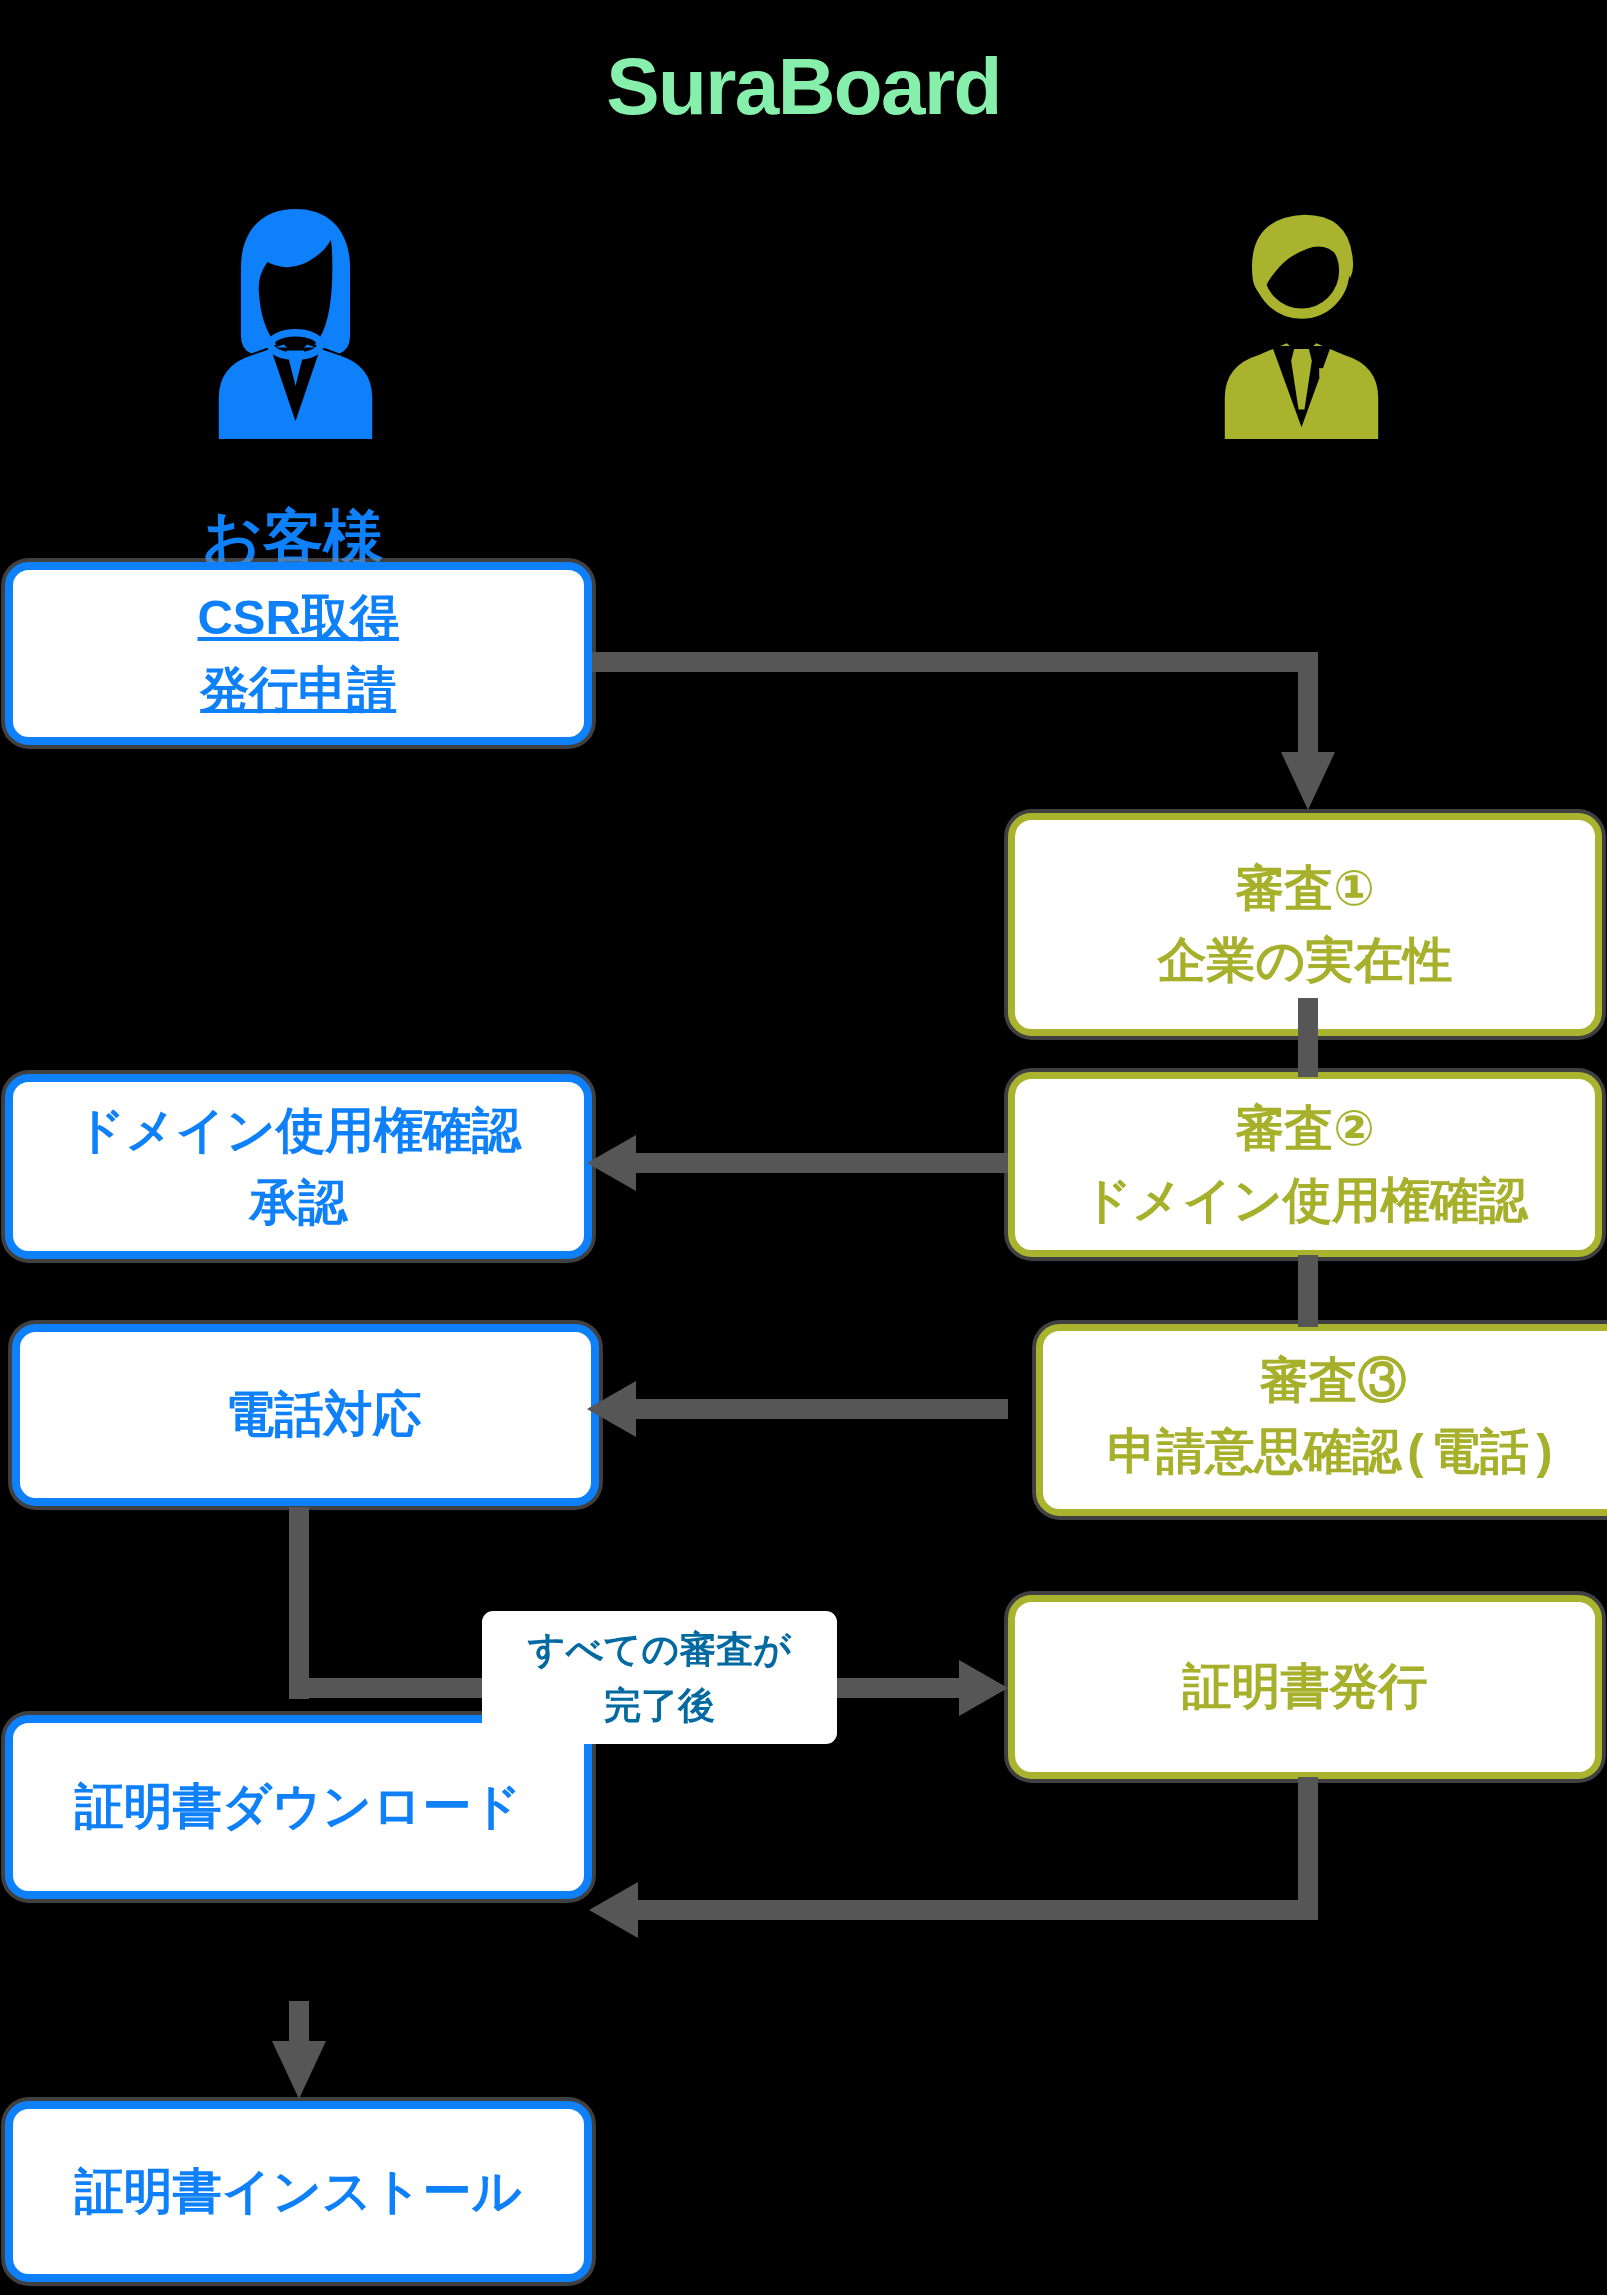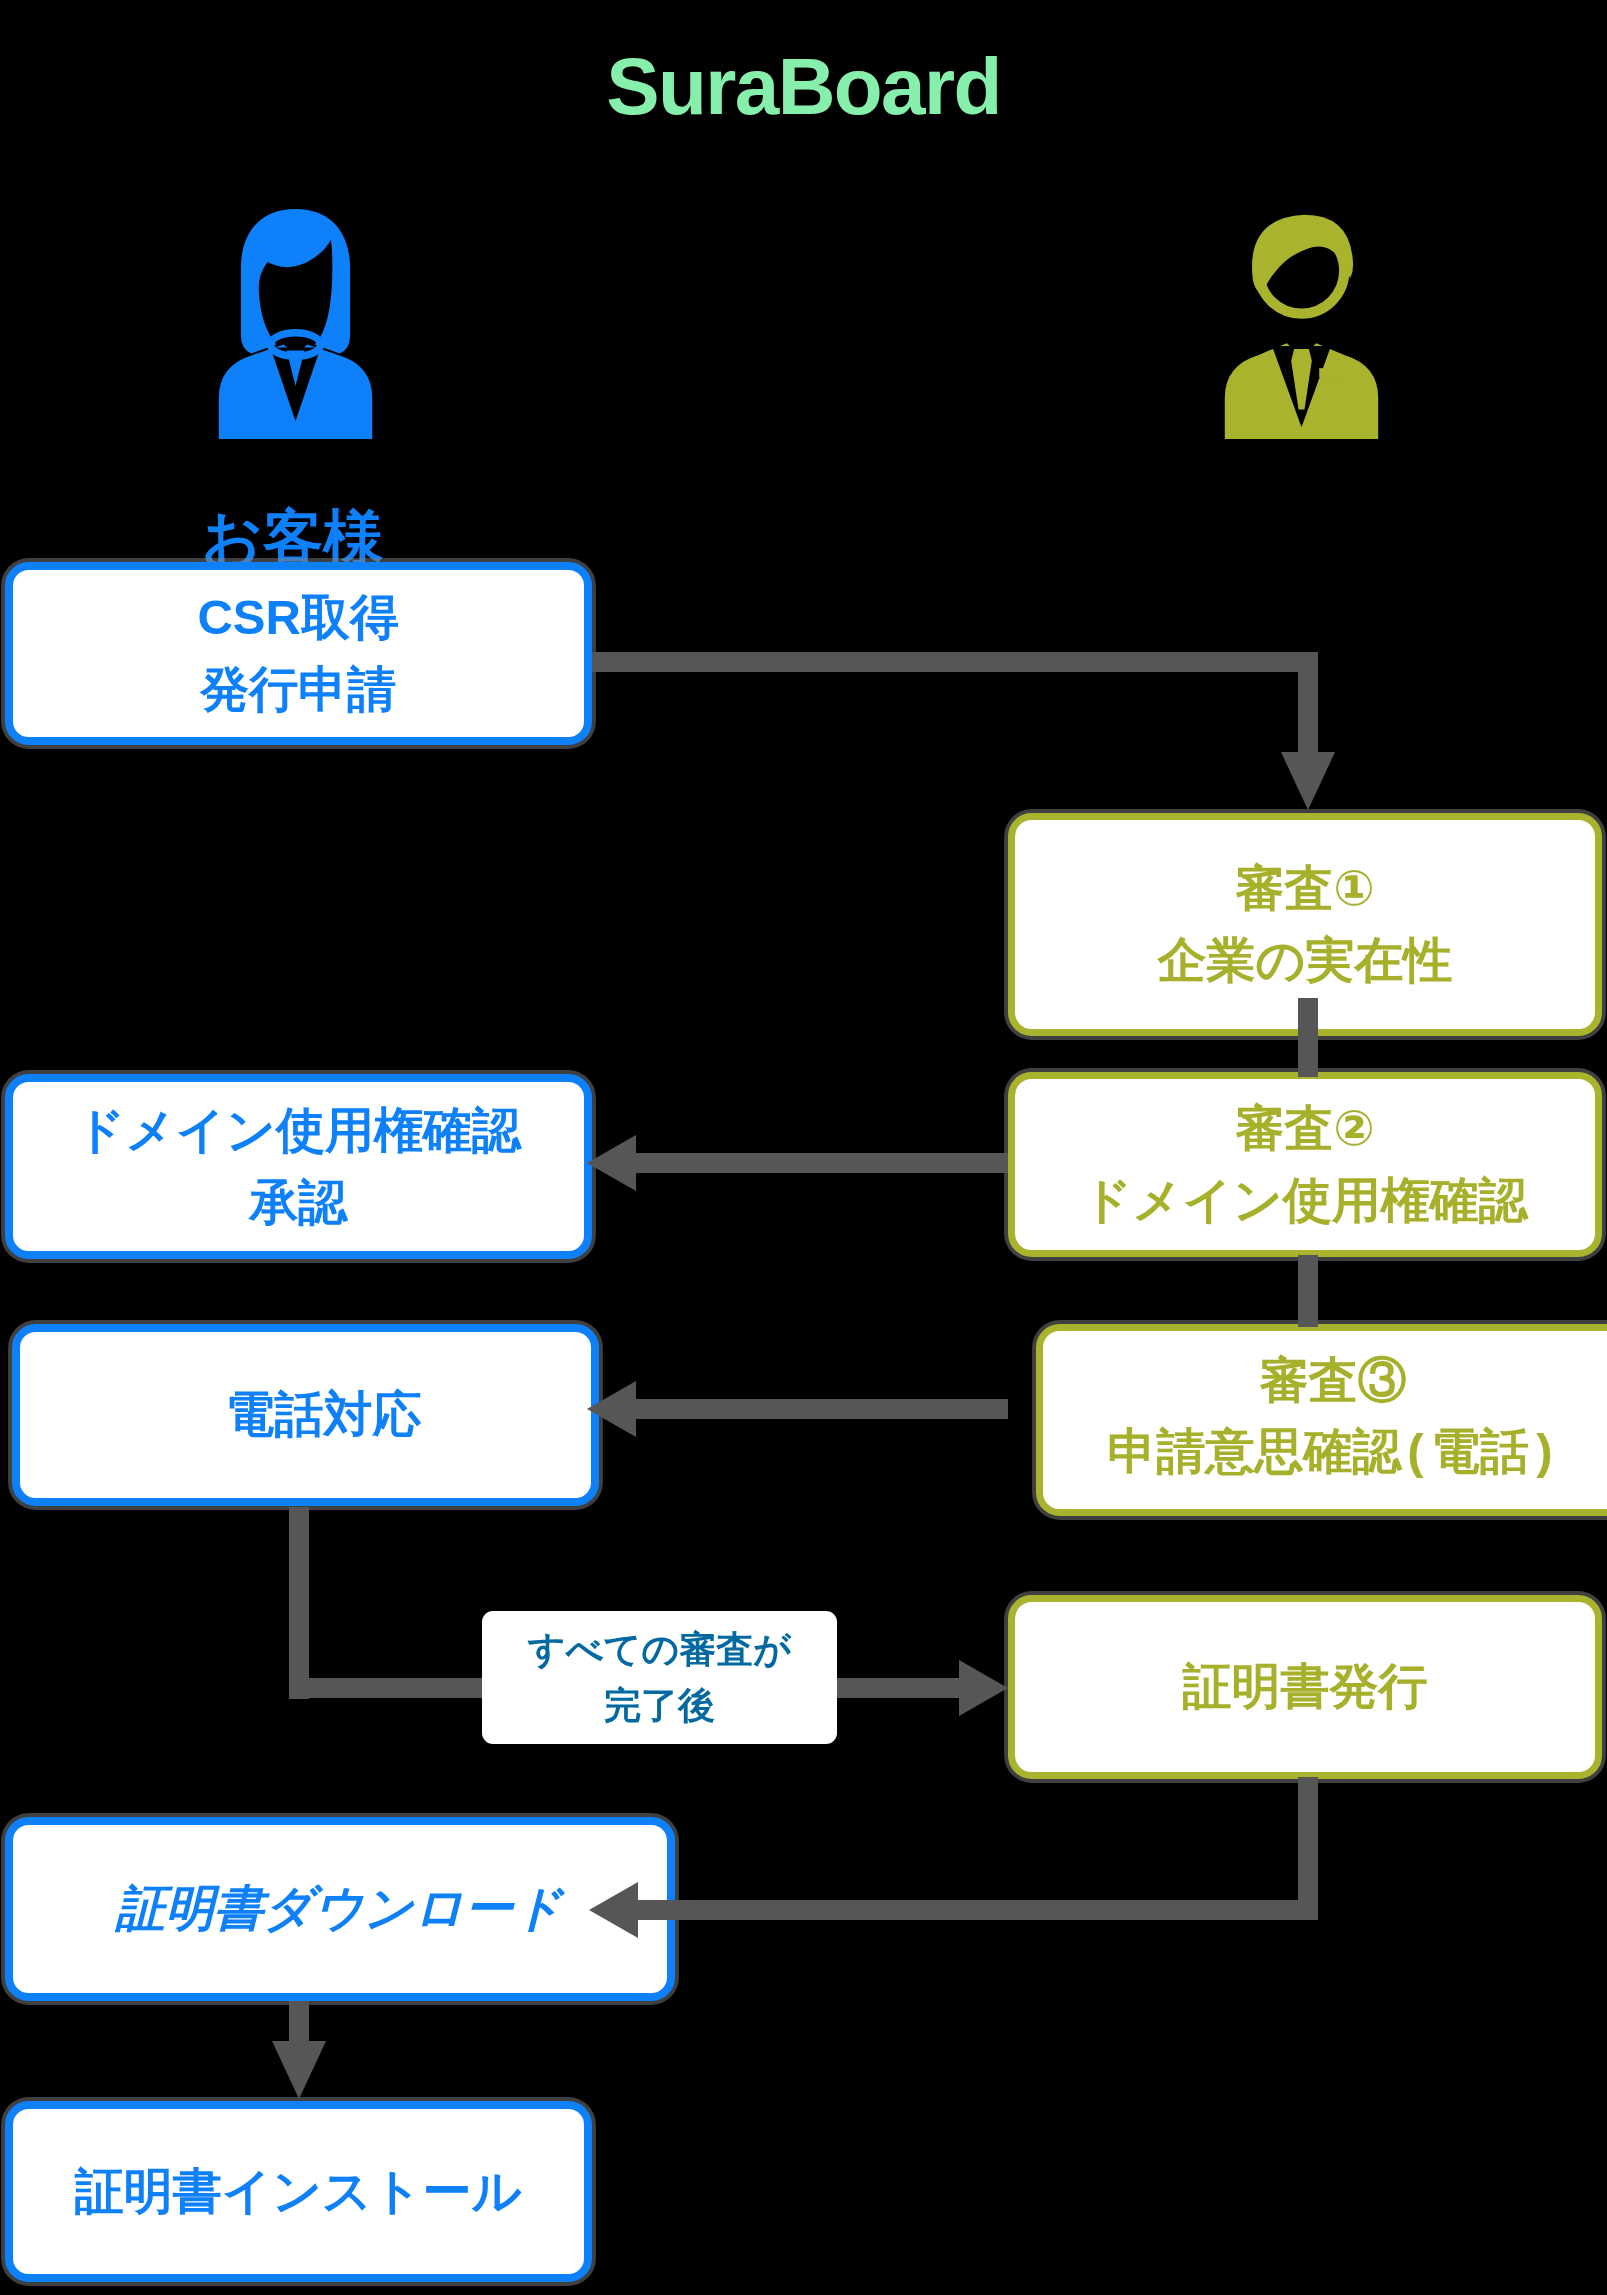--- a/index.html
+++ b/index.html
@@ -82,35 +82,35 @@
   <div class="hline" style="left:289px;top:1678px;width:672px;height:20.4px;"></div>
   <div class="ah ah-right" style="left:959px;top:1660px;"></div>
 
   <div class="vline" style="left:1298px;top:1777px;width:20.4px;height:143px;"></div>
   <div class="hline" style="left:633px;top:1900px;width:685px;height:20.4px;"></div>
   <div class="ah ah-left" style="left:589px;top:1882px;"></div>
 
   <div class="vline" style="left:289px;top:2001px;width:20.4px;height:45px;"></div>
   <div class="ah ah-down" style="left:272px;top:2041px;"></div>
 
-  <div class="box blue" style="left:4.7px;top:562px;width:587px;height:183px;">
+  <div class="box blue" style="left:4.7px;top:562px;width:587px;height:183px;text-decoration:underline;">
     <span>CSR取得</span>
     <span>発行申請</span>
   </div>
 
   <div class="box blue" style="left:4.7px;top:1074px;width:587px;height:185px;">
     <span>ドメイン使用権確認</span>
     <span>承認</span>
   </div>
 
   <div class="box blue" style="left:12px;top:1324px;width:587px;height:182px;padding-left:36px;">
     <span>電話対応</span>
   </div>
 
-  <div class="box blue" style="left:4.7px;top:1817px;width:670px;height:184px;font-style:italic;">
+  <div class="box blue" style="left:4.7px;top:1715px;width:587px;height:184px;">
     <span>証明書ダウンロード</span>
   </div>
 
   <div class="box blue" style="left:4.7px;top:2101px;width:587px;height:181px;">
     <span>証明書インストール</span>
   </div>
 
   <div class="box olive" style="left:1008px;top:813px;width:594px;height:223px;">
     <span>審査①</span>
     <span>企業の実在性</span>

